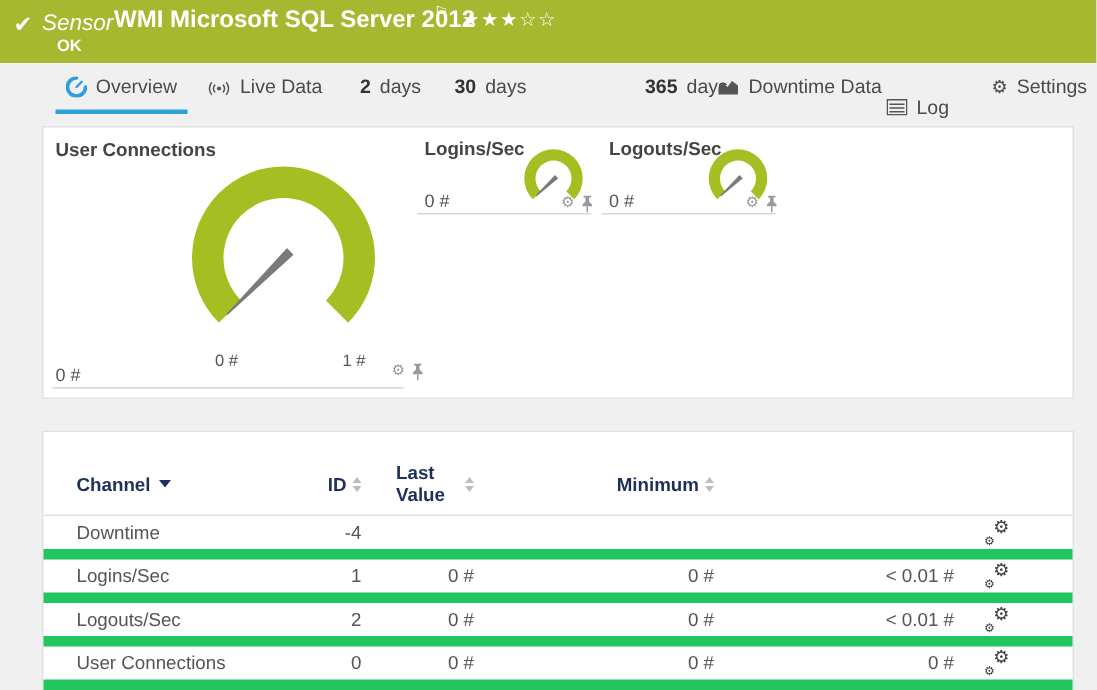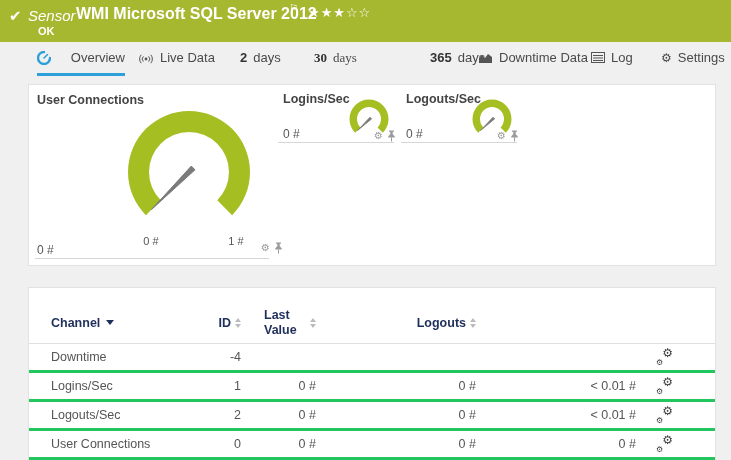--- a/index.html
+++ b/index.html
@@ -21,27 +21,27 @@
   .topbar .stars{position:absolute;left:308px;top:5px;font-size:13px;letter-spacing:1px;}
   .topbar .status{position:absolute;left:38px;top:25px;font-size:11px;font-weight:bold;}
   
   .tab{
     position:absolute;top:42px;height:31px;display:flex;align-items:center;gap:6px;
     font-size:13px;color:#4a4a4a;cursor:pointer;
   }
   .tab .num{font-weight:bold;color:#333;}
   .tab.active{border-bottom:3px solid #2da0d9;}
   .tab .ticon{display:inline-flex;align-items:center;}
-  .t-overview{left:37px;width:88px;justify-content:space-between;}
+  .t-overview{left:37px;width:88px;justify-content:center;}
   .t-live{left:138px;}
   .t-2d{left:240px;}
-  .t-30d{left:314px;font-family:Liberation Serif, serif;}
+  .t-30d{left:303px;}
   .t-365d{left:386px;margin-left:44px;}
   .t-hist{left:478px;}
-  .t-log{left:591px;}
+  .t-log{left:591px;margin-top:14px;}
   .t-set{left:661px;}
   .gear-glyph{font-size:12px;color:#4a4a4a;font-style:normal;}
   
   .panel{
     position:absolute;left:28px;width:688px;background:#fff;
     border:1px solid #e2e2e2;box-sizing:border-box;
   }
   .gauge-panel{top:84px;height:182px;}
   .table-panel{top:287px;height:199px;}
   
@@ -55,21 +55,21 @@
   
   .thead{
     position:absolute;left:0;top:14px;width:100%;height:42px;
     display:grid;grid-template-columns:167px 45px 75px 160px 160px 1fr;
     align-items:center;border-bottom:1px solid #e0e0e0;box-sizing:border-box;
     color:#1f2f5c;font-size:12.5px;font-weight:bold;
   }
   .trow{
     position:absolute;left:0;width:100%;height:29px;
     display:grid;grid-template-columns:167px 45px 75px 160px 160px 1fr;
-    align-items:center;border-bottom:3px solid #22c55e;box-sizing:border-box;
+    align-items:center;border-bottom:7px solid #22c55e;box-sizing:border-box;
     color:#555;font-size:12.5px;
   }
   .c-channel{padding-left:22px;text-align:left;}
   .c-right{text-align:right;}
   .h-flex{display:flex;align-items:center;justify-content:flex-end;gap:4px;}
   .h-flex.left{justify-content:flex-start;padding-left:22px;}
   .h-label-wrap{max-width:42px;text-align:left;line-height:1.15;}
   .sort-arrows{display:inline-flex;flex-direction:column;gap:2px;}
   .sort-arrows i{display:block;width:0;height:0;border-left:3.5px solid transparent;border-right:3.5px solid transparent;}
   .sort-arrows .up{border-bottom:4px solid #bcbcbc;}
@@ -212,21 +212,21 @@
         </span>
     </div>
     <div class="h-flex">
       <span class="h-label-wrap">Last Value</span>
       <span class="sort-arrows">
           <i class="up"></i>
           <i class="down"></i>
         </span>
     </div>
     <div class="h-flex">
-      <span>Logouts</span>
+      <span>Minimum</span>
       <span class="sort-arrows">
           <i class="up"></i>
           <i class="down"></i>
         </span>
     </div>
     <div></div>
   </div>
 
   <div class="trow" style="top:56px;">
     <div class="c-channel">Downtime</div>

